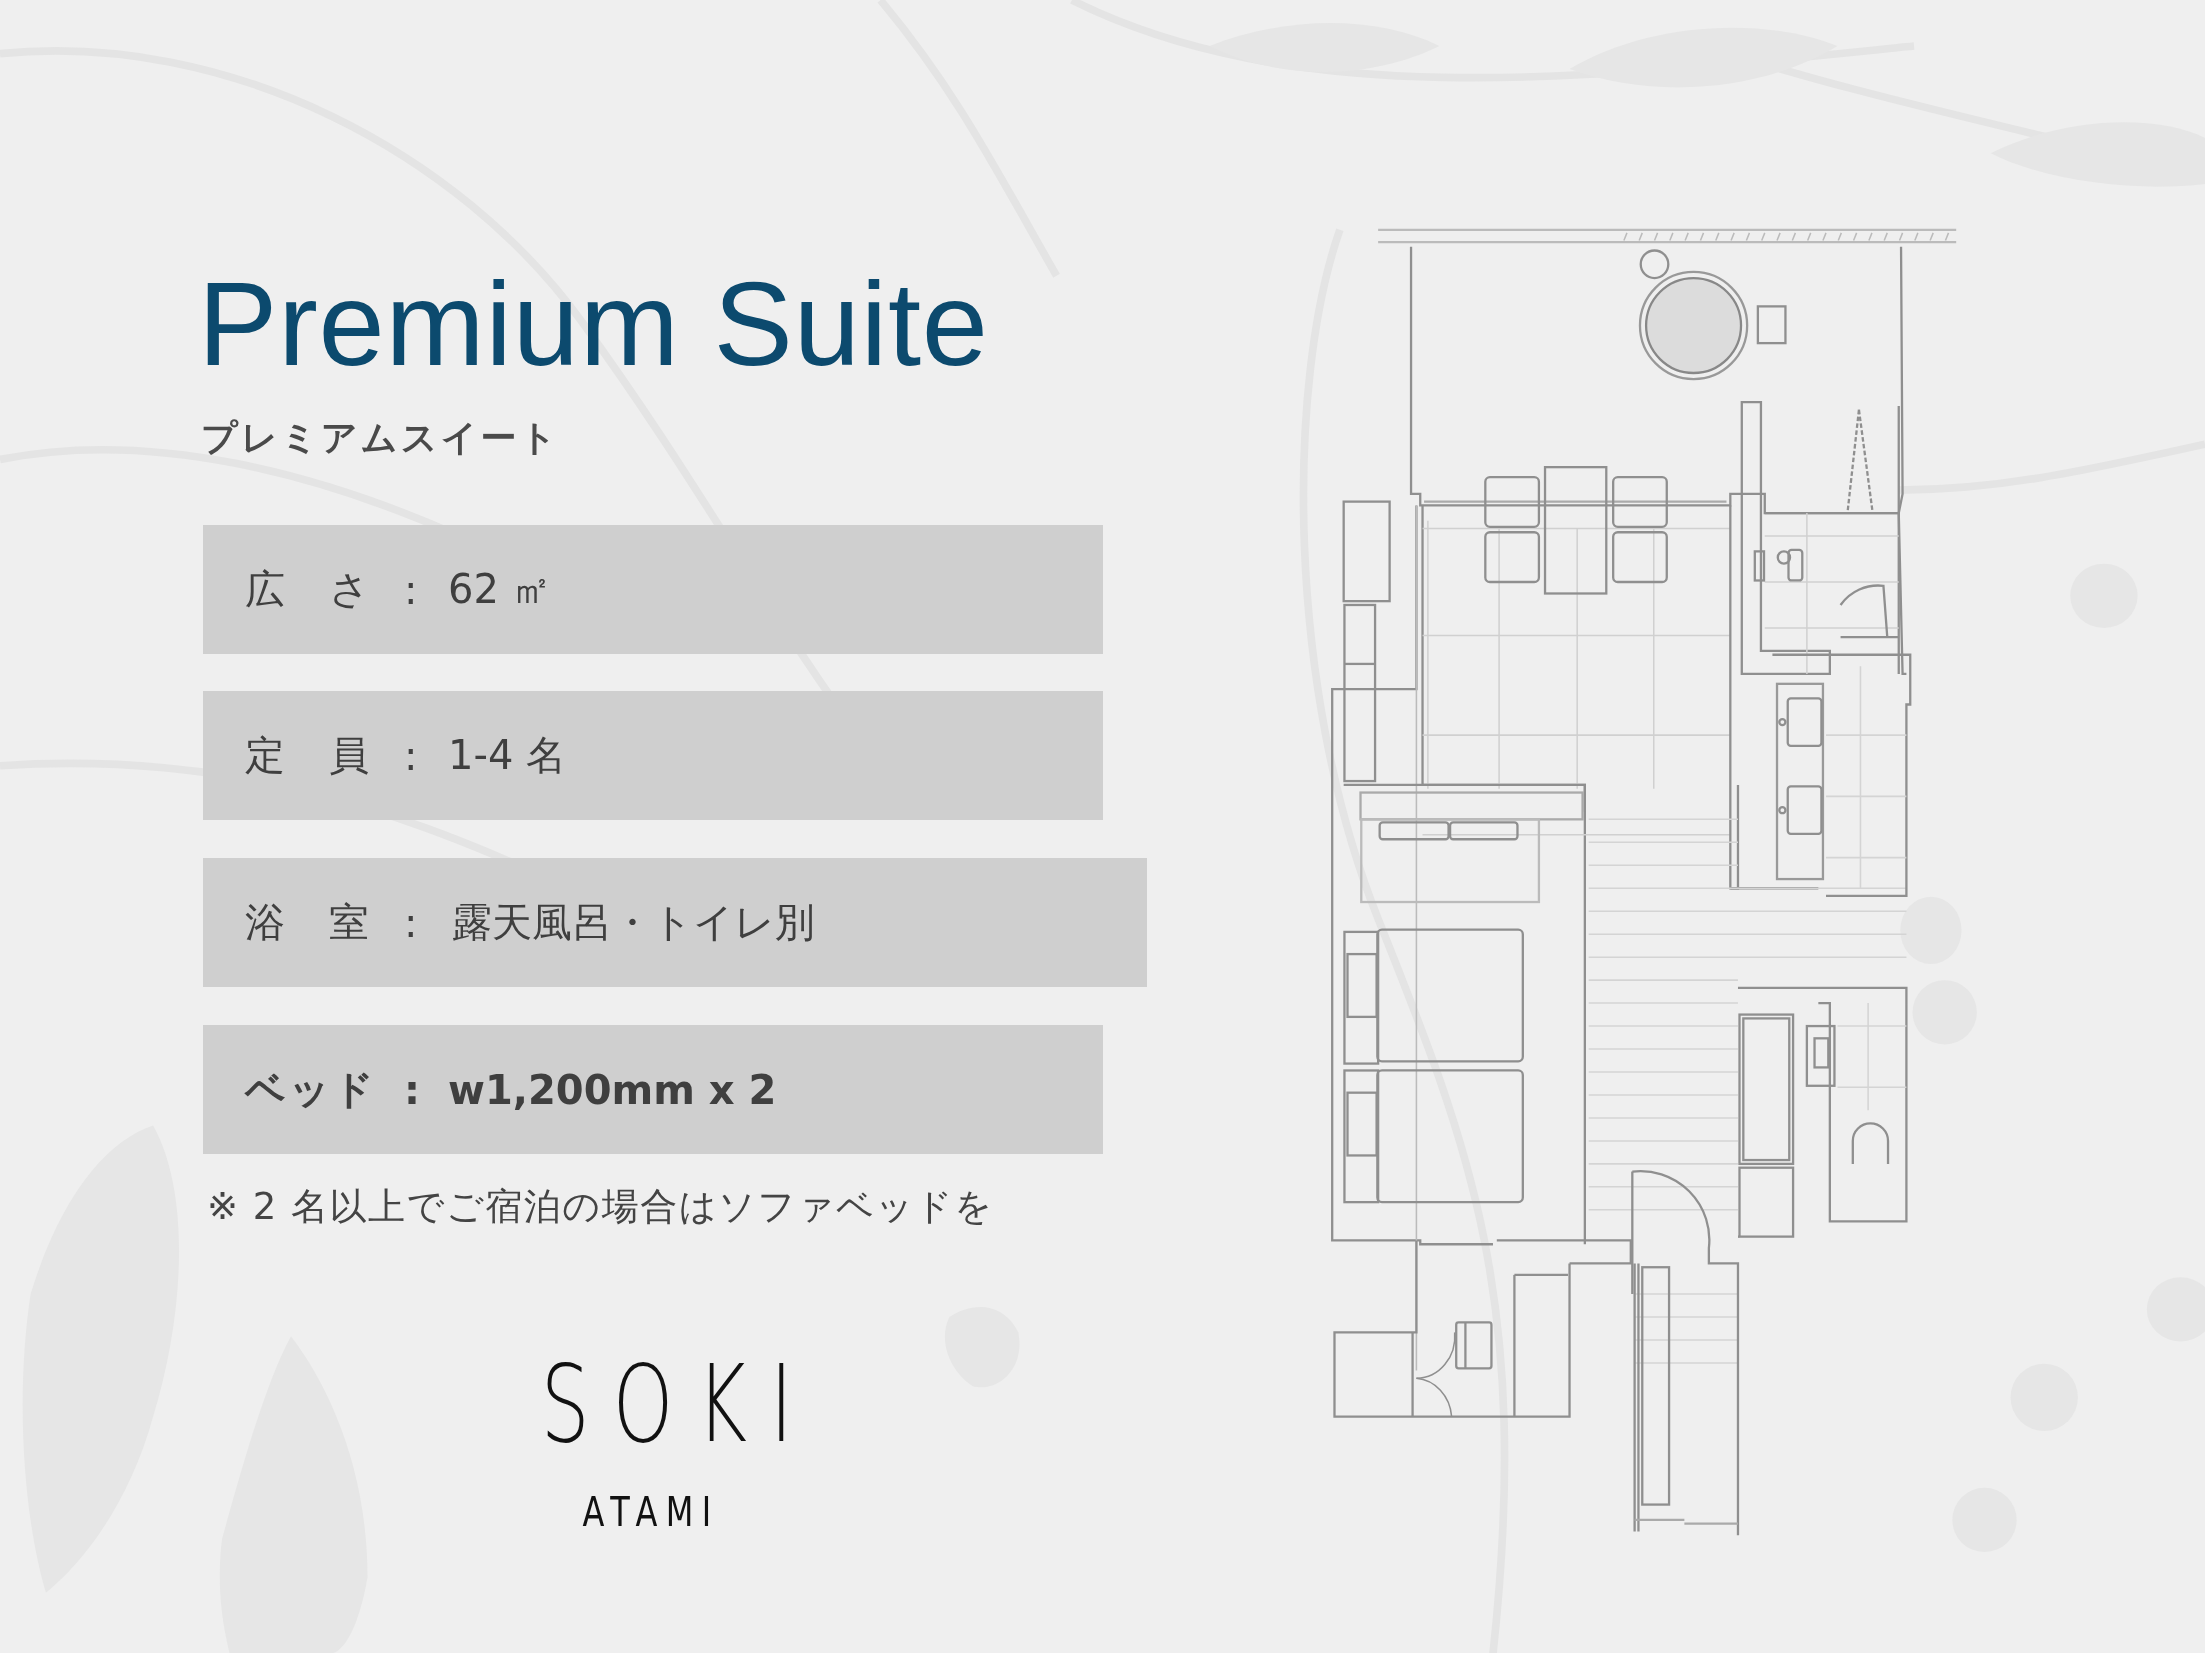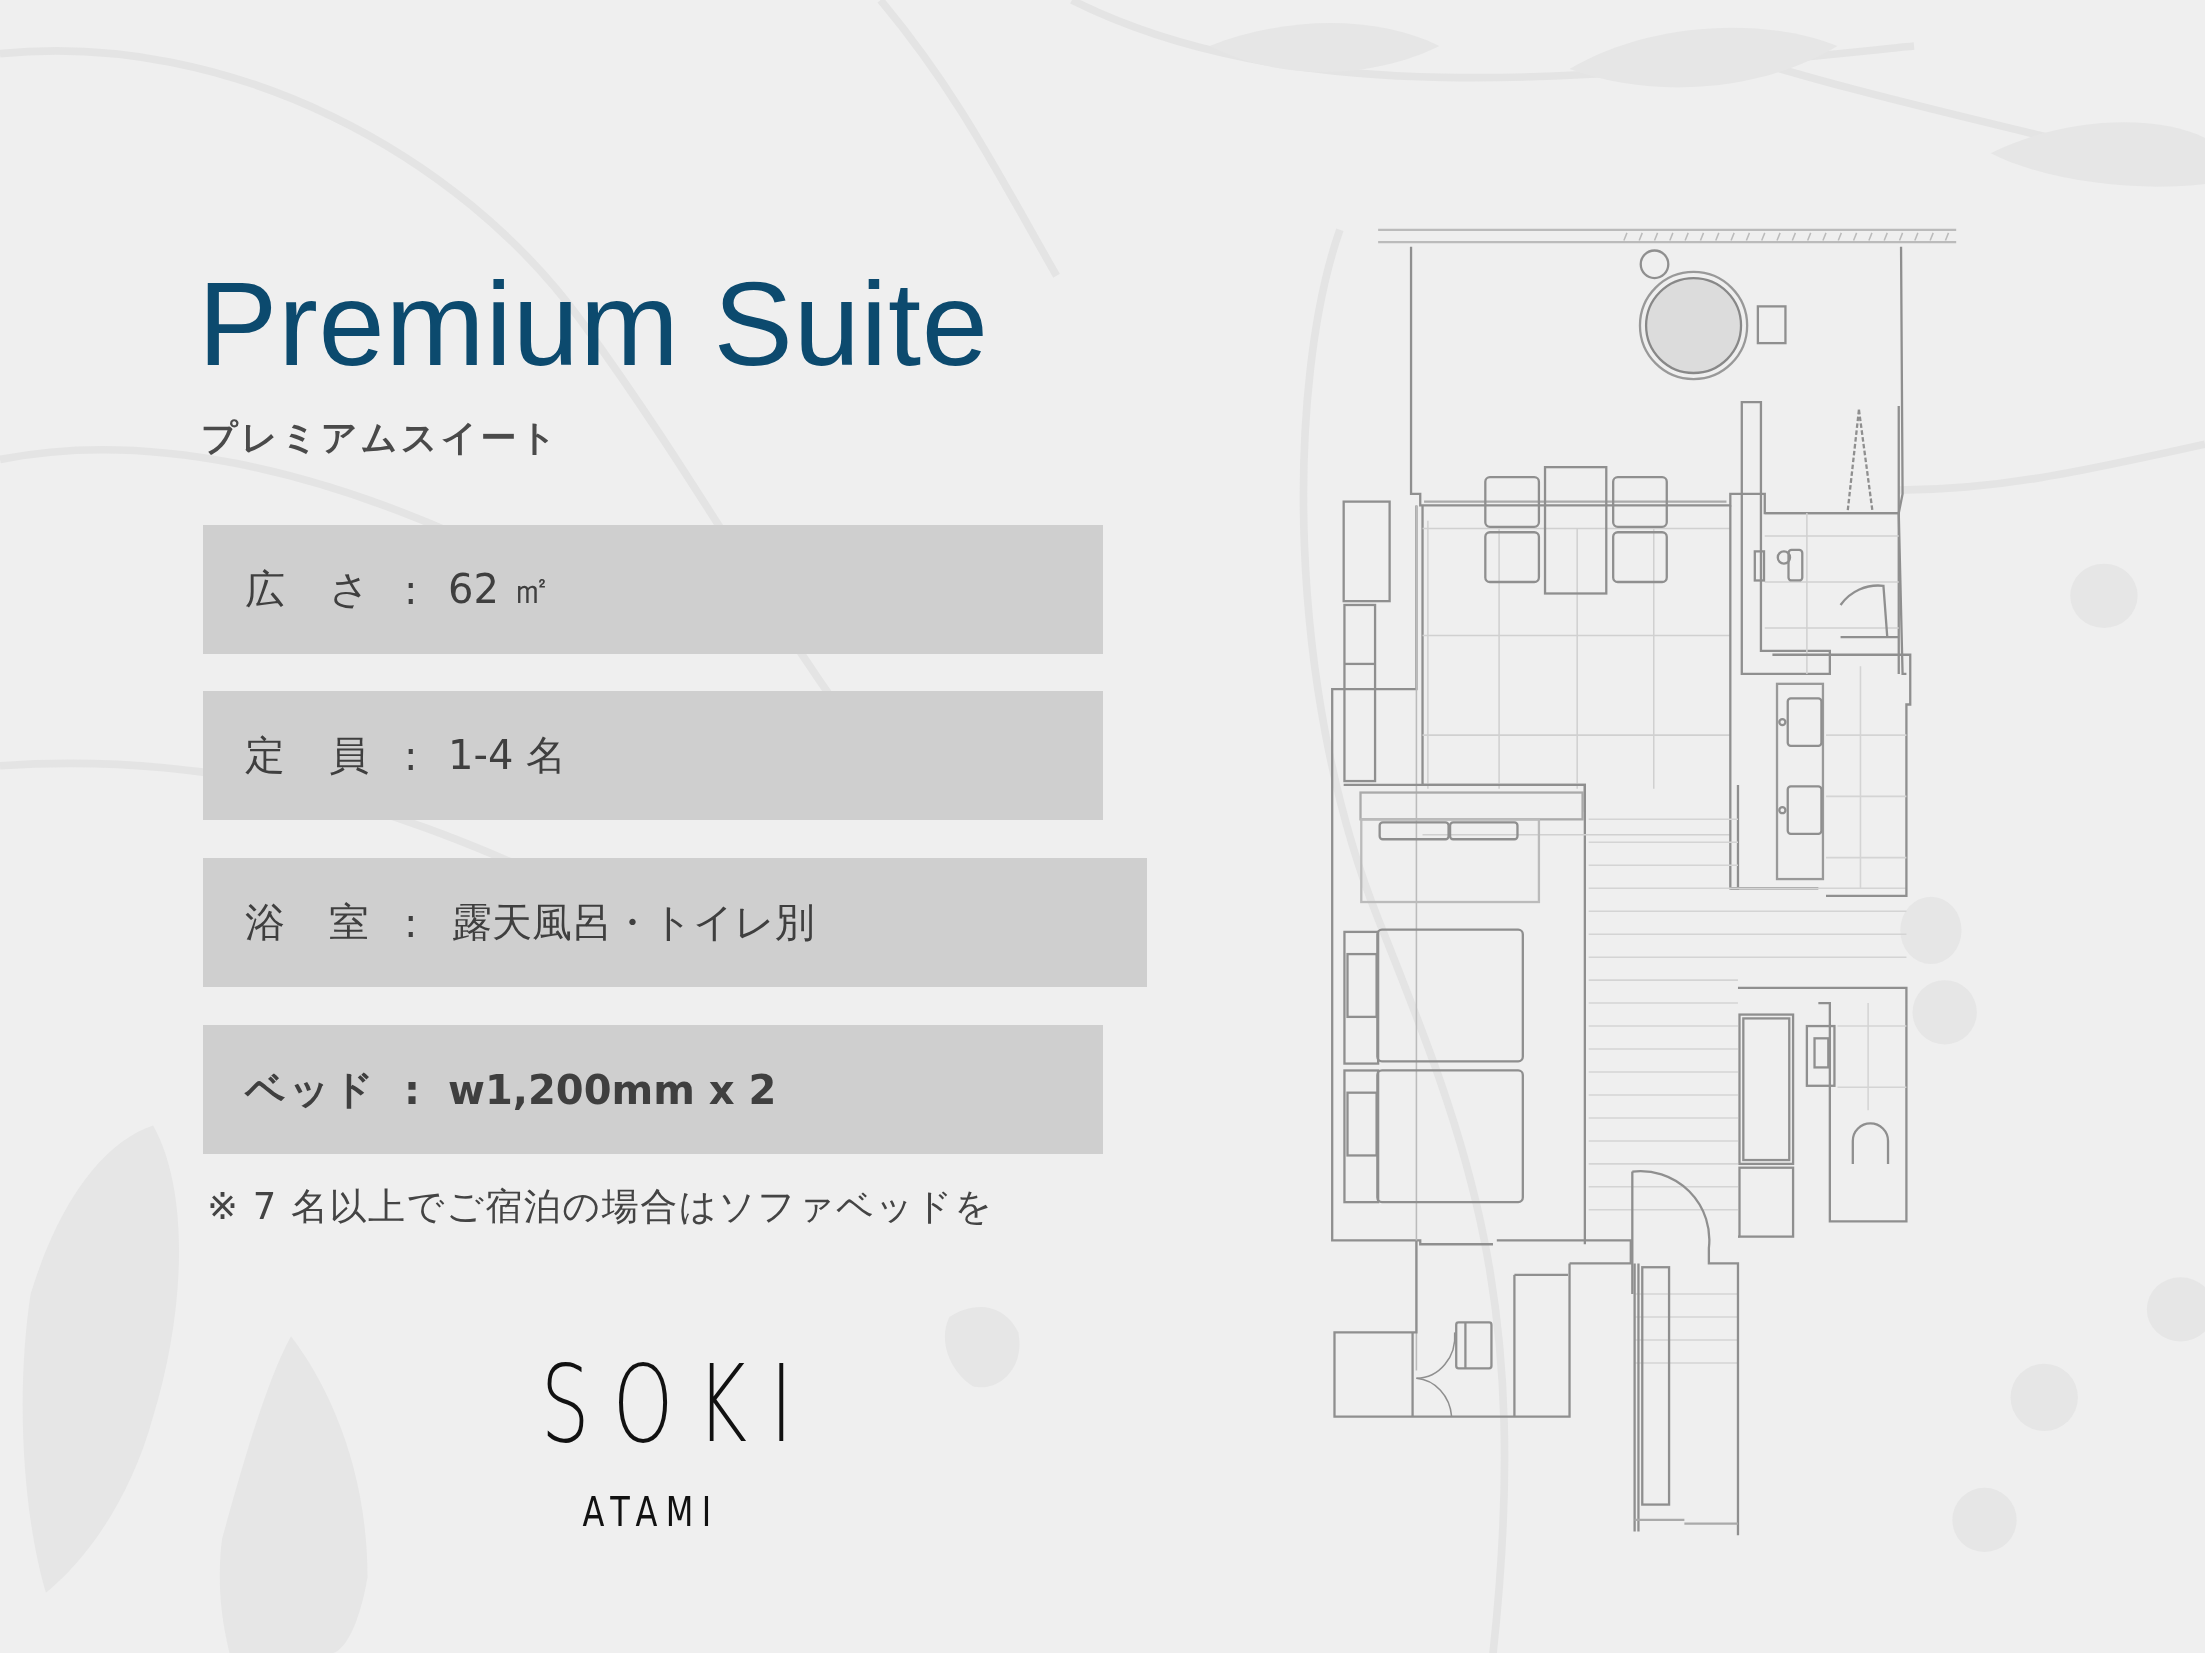--- a/index.html
+++ b/index.html
@@ -98,21 +98,21 @@
   <span class="colon">:</span>
   <span class="value" style="left:249px;">露天風呂・トイレ別</span>
 </div>
 <div class="spec" style="top:1025px;font-weight:bold;">
   <span class="label" style="letter-spacing:3.1px;">ベッド</span>
   <span class="colon">:</span>
   <span class="value">w1,200mm x 2</span>
 </div>
 
 <div class="note">
-  <div>※ 7 名以上でご宿泊の場合はソファベッドを</div>
+  <div>※ 2 名以上でご宿泊の場合はソファベッドを</div>
 </div>
 
 <div class="logo-main">SOKI</div>
 <div class="logo-sub">ATAMI</div>
 
 <svg class="plan" viewBox="0 0 2880 2160">
   <g fill="none" stroke="#8f8f8f" stroke-width="3">
 
     <line x1="1800" y1="300" x2="2555" y2="300" stroke="#bbb"></line>
     <line x1="1800" y1="316" x2="2555" y2="316" stroke="#bbb"></line>

